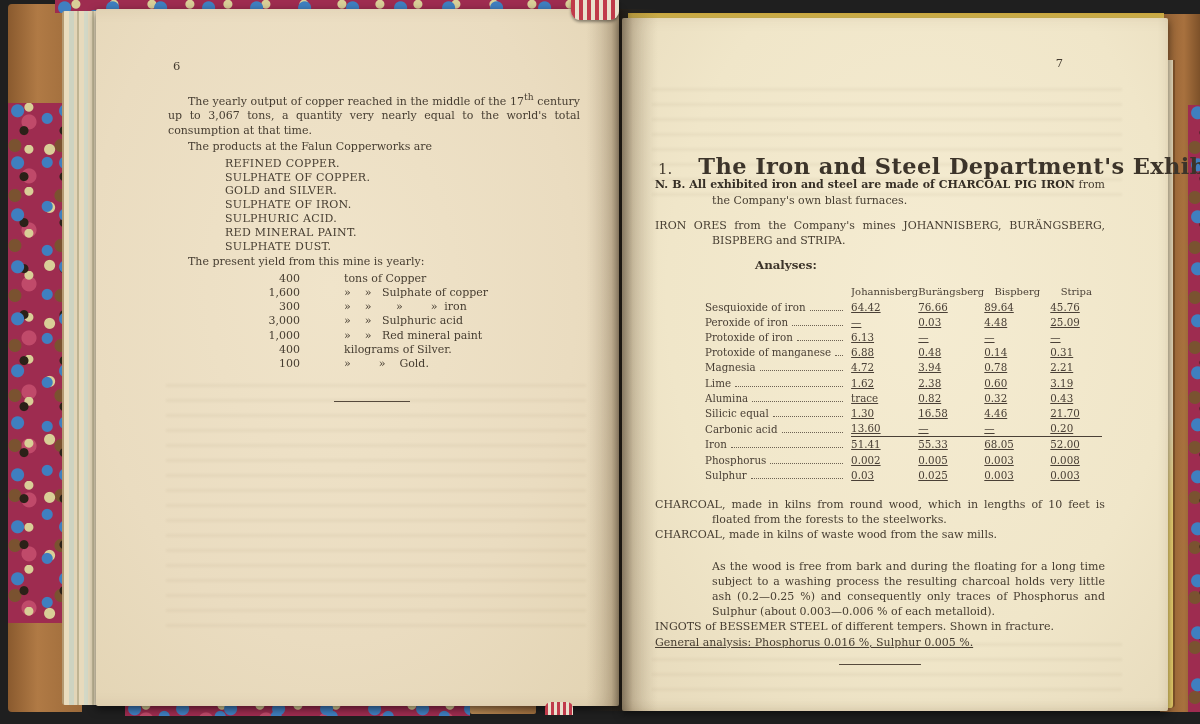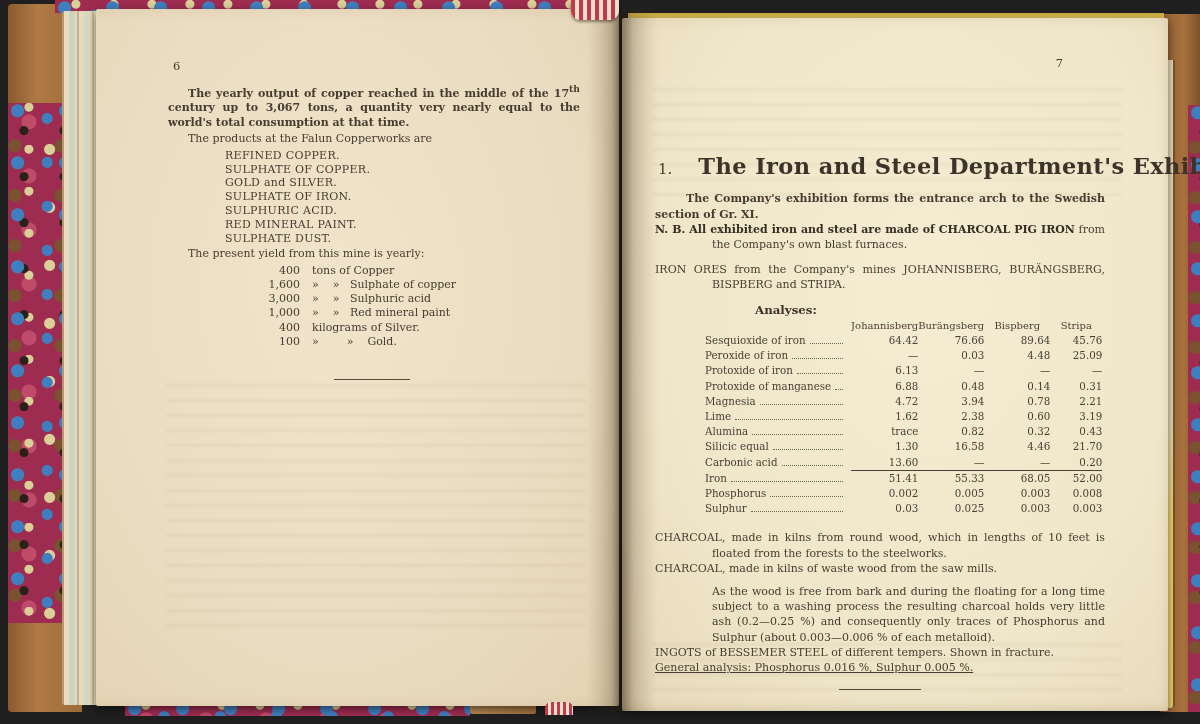--- a/index.html
+++ b/index.html
@@ -46,50 +46,50 @@
     background:radial-gradient(ellipse at 55% 40%,#f5ecd2 0%,#f0e6c9 60%,#e6d9ba 100%);
     box-shadow:inset 18px 0 24px -14px rgba(90,60,30,.4),inset -6px -6px 12px -8px rgba(120,90,50,.25),0 3px 8px rgba(0,0,0,.55);}
   .gutter{position:absolute;left:586px;top:9px;width:72px;height:702px;z-index:6;pointer-events:none;
     background:linear-gradient(to right,rgba(70,50,25,0) 0%,rgba(70,50,25,.16) 35%,rgba(40,28,14,.4) 50%,rgba(70,50,25,.16) 65%,rgba(70,50,25,0) 100%);}
   .ghost{position:absolute;opacity:.06;filter:blur(1px);pointer-events:none;
     background:repeating-linear-gradient(to bottom,rgba(0,0,0,0) 0 5px,#7c6a48 5px 8px,rgba(0,0,0,0) 8px 15px);}
   
   .lp-content{position:absolute;left:0;top:0;right:0;bottom:0;padding:50px 39px 0 72px;
     font-size:11px;line-height:14.8px;}
   .pagenum{font-size:11.5px;margin-left:5px;}
-  .para{margin:8px 0 0 0;text-indent:20px;text-align:justify;font-weight:bold;}
+  .para{margin:16px 0 0 0;text-indent:20px;text-align:justify;}
   .plain-line{margin:1px 0 0 0;text-indent:20px;}
   .products{list-style:none;margin:2px 0 0 57px;padding:0;line-height:13.9px;letter-spacing:.3px;}
   .yield{margin-top:2px;line-height:14.2px;}
-  .yield-row{display:flex;}
+  .yield-row{display:flex;gap:32px;}
   .yield-qty{width:132px;text-align:right;padding-right:12px;flex:none;}
   .yield-unit{white-space:pre;text-align:right;}
   .endrule-left{width:76px;border-top:1.2px solid #55493c;margin:30px 0 0 166px;}
   
   .rp-content{position:absolute;left:0;top:0;right:0;bottom:0;padding:38px 63px 0 33px;
     font-size:11px;line-height:15.2px;}
   .pagenum-right{text-align:right;padding-right:42px;font-size:11.5px;}
   .heading{margin-top:88px;display:flex;align-items:baseline;white-space:nowrap;}
   .hnum{font-size:15px;margin-left:3px;}
   .htext{font-weight:bold;font-size:22.5px;margin-left:26px;letter-spacing:.4px;color:#3c342a;}
   .hang{margin:0;padding-left:57px;text-indent:-57px;text-align:justify;}
   .nb b{color:#352e25;}
   .mt14{margin-top:14px;} .mt10{margin-top:10px;}
   .analyses-label{font-weight:bold;font-size:11.8px;margin:10px 0 0 100px;color:#3c342a;}
-  table.analyses{border-collapse:collapse;table-layout:fixed;margin:0 0 0 50px;
+  table.analyses{border-collapse:collapse;table-layout:fixed;margin:11px 0 0 50px;
     font-size:10.3px;color:#4a4036;}
   table.analyses td,table.analyses th{padding:0;height:12.9px;font-weight:normal;overflow:hidden;white-space:nowrap;}
   table.analyses th{font-size:10px;text-align:center;}
-  td.val{text-align:right;}
+  td.val{text-align:left;text-decoration:underline;}
   .c-lbl{width:132px;} .c1{width:54px;} .c2{width:54px;} .c3{width:66px;} .c4{width:52px;}
   .lblflex{display:flex;align-items:baseline;justify-content:flex-end;}
   .leader{flex:1;border-bottom:1px dotted #6d6253;margin:0 8px 3px 4px;min-width:8px;}
   tr.rule-below td.val{border-bottom:1.2px solid #4a4036;}
   tr.rule-below td.lbl-cell{border-bottom:none;}
-  .note{margin:8px 0 0 57px;text-align:justify;}
+  .note{margin:16px 0 0 57px;text-align:justify;}
   .indent57{margin-left:57px;text-decoration:underline;}
   .endrule-right{width:82px;border-top:1.2px solid #55493c;margin:14px auto 0 auto;}
 </style>
 </head>
 <body>
 
 <div class="stage">
 
   <div class="cover-left"></div>
   <div class="cover-left-marble marble"></div>
@@ -121,20 +121,24 @@
       <div class="yield">
         <div class="yield-row">
             <span class="yield-qty">400</span>
             <span class="yield-unit">tons of Copper</span>
           </div>
         <div class="yield-row">
             <span class="yield-qty">1,600</span>
             <span class="yield-unit">»    »   Sulphate of copper</span>
           </div>
         <div class="yield-row">
+            <span class="yield-qty">300</span>
+            <span class="yield-unit">»    »       »        »  iron</span>
+          </div>
+        <div class="yield-row">
             <span class="yield-qty">3,000</span>
             <span class="yield-unit">»    »   Sulphuric acid</span>
           </div>
         <div class="yield-row">
             <span class="yield-qty">1,000</span>
             <span class="yield-unit">»    »   Red mineral paint</span>
           </div>
         <div class="yield-row">
             <span class="yield-qty">400</span>
             <span class="yield-unit">kilograms of Silver.</span>
@@ -150,21 +154,20 @@
 
   <div class="page right-page">
     <div class="ghost" style="left:30px;top:65px;width:470px;height:120px;"></div>
     <div class="ghost" style="left:30px;top:620px;width:470px;height:60px;"></div>
     <div class="rp-content">
       <div class="pagenum-right">7</div>
       <div class="heading">
         <span class="hnum">1.</span>
         <span class="htext">The Iron and Steel Department's Exhibition.</span>
       </div>
-      <p class="para mt14" style="text-indent:31px;">The Company's exhibition forms the entrance arch to the Swedish section of Gr. XI.</p>
       <p class="hang nb"><b>N. B.  All exhibited iron and steel are made of CHARCOAL PIG IRON</b><span> from the Company's own blast furnaces.</span></p>
       <p class="hang mt10">IRON ORES from the Company's mines JOHANNISBERG, BURÄNGSBERG, BISPBERG and STRIPA.</p>
       <div class="analyses-label">Analyses:</div>
       <table class="analyses">
         <colgroup>
             <col class="c-lbl">
             <col class="c1">
             <col class="c2">
             <col class="c3">
             <col class="c4">

